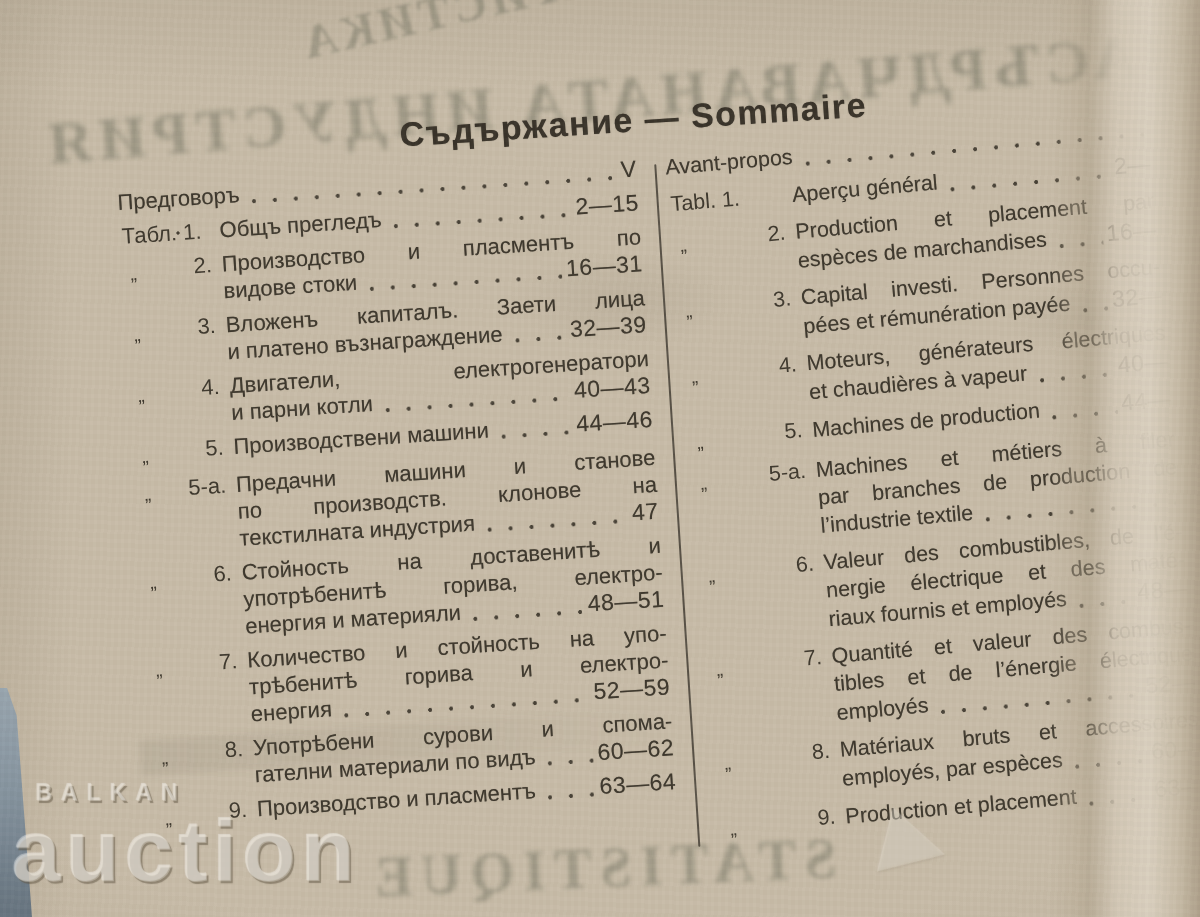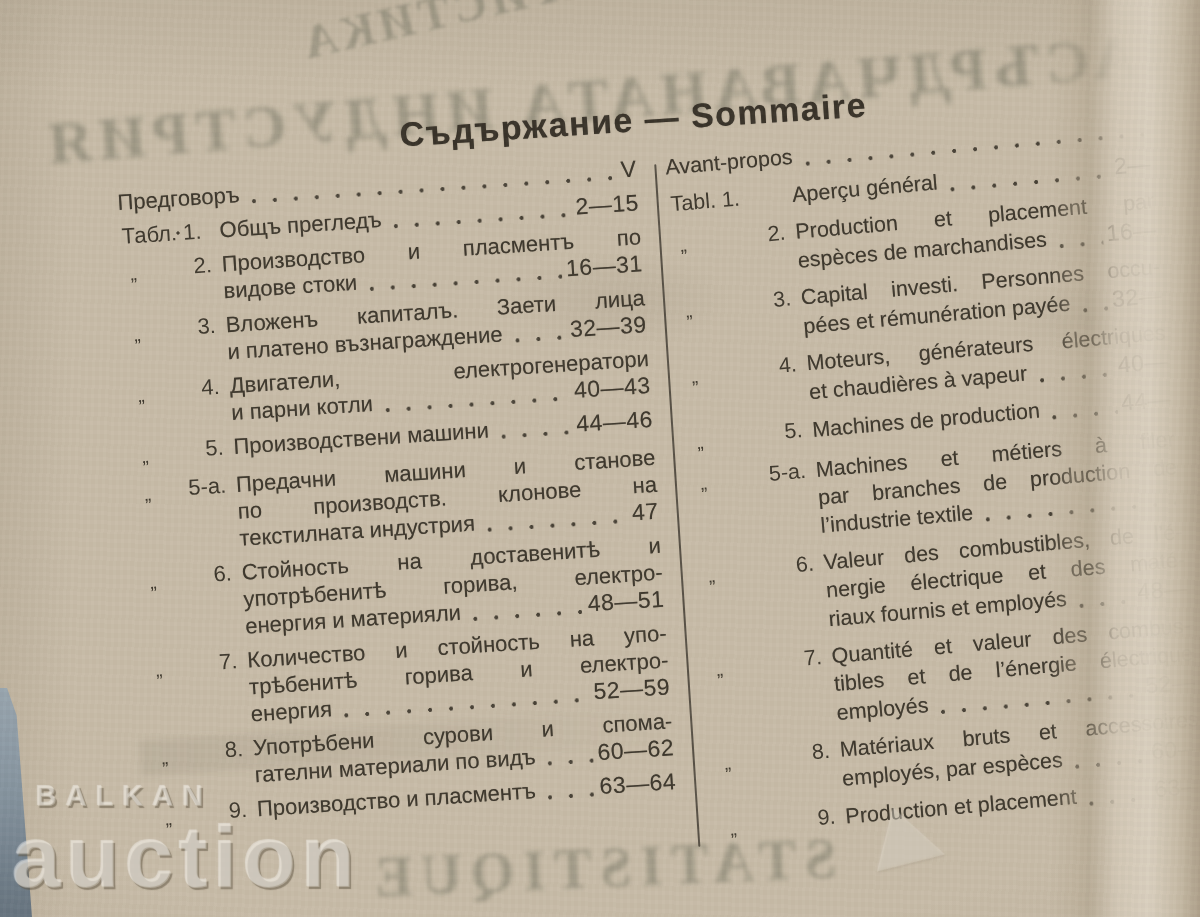--- a/index.html
+++ b/index.html
@@ -62,21 +62,21 @@
       rgba(212,201,183,.88) 44%, rgba(219,209,192,.96) 66%,
       rgba(199,187,166,.97) 86%, rgba(174,160,138,.98) 100%);}
   
   .edge-blue{position:absolute;left:0;top:688px;width:32px;height:229px;
     background:linear-gradient(180deg,#99a6af 0%,#86949f 45%,#67747f 100%);
     clip-path:polygon(0 0, 22% 0, 52% 12%, 100% 100%, 0 100%);}
   
   .watermark{position:absolute;left:12px;top:780px;pointer-events:none;
     color:rgba(238,231,218,.33);font-weight:bold;
     text-shadow:-1px -1px 1px rgba(255,255,255,.42), 1.5px 1.5px 1px rgba(99,88,70,.55);}
-  .wm-balkan{font-size:29px;letter-spacing:9px;margin-left:24px;}
+  .wm-balkan{font-size:23px;letter-spacing:9px;margin-left:24px;}
   .wm-auction{font-size:88px;letter-spacing:5px;line-height:.92;margin-top:4px;}
   .wm-triangle{position:absolute;left:872px;top:34px;width:0;height:0;
     border-left:62px solid rgba(238,231,218,.30);
     border-top:33px solid transparent;border-bottom:33px solid transparent;
     transform:rotate(14deg);
     filter:drop-shadow(1.5px 1.5px 1px rgba(99,88,70,.5)) drop-shadow(-1px -1px 1px rgba(255,255,255,.35));}
 </style>
 </head>
 <body>
 

